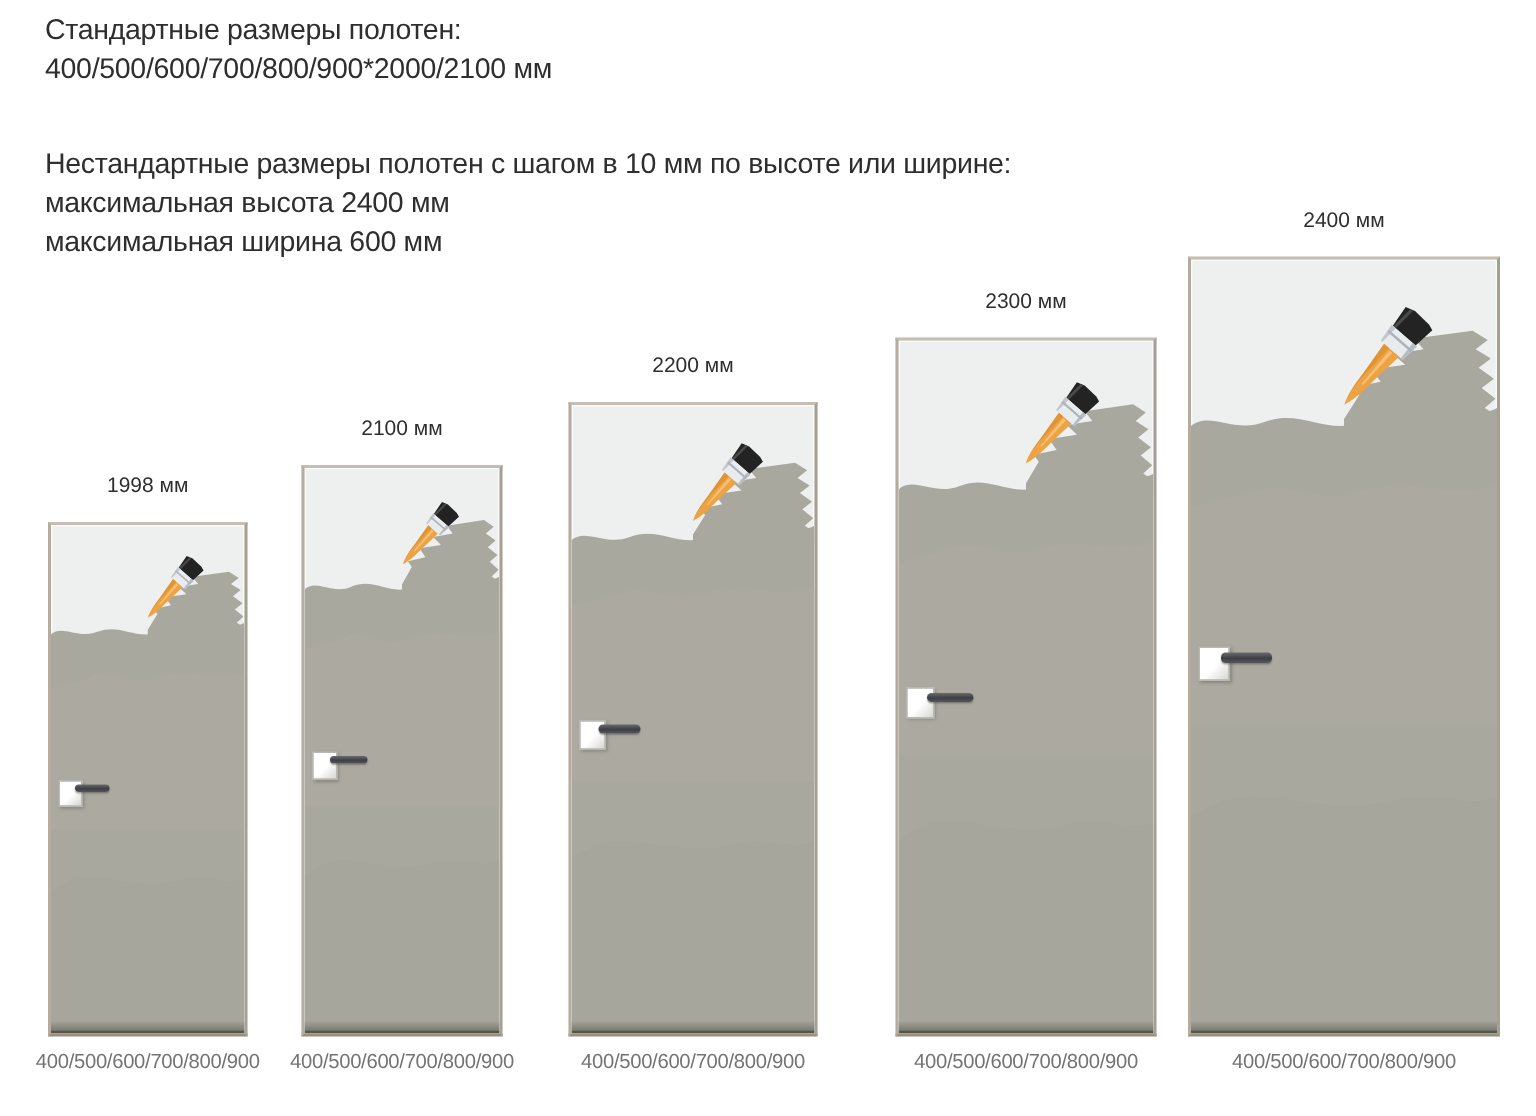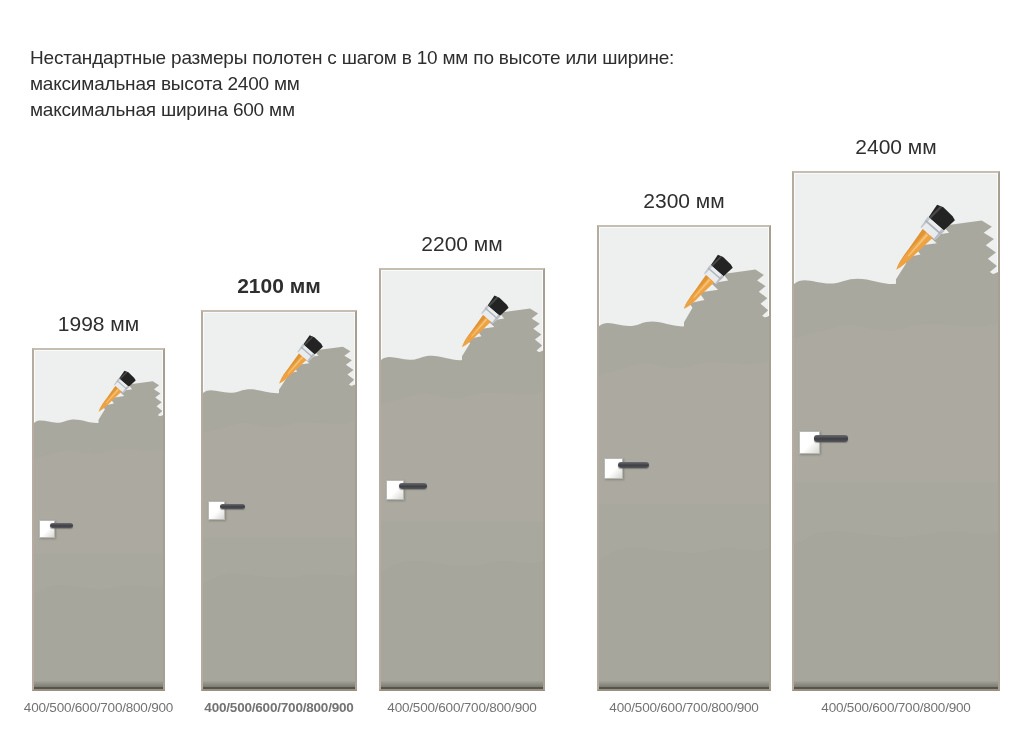--- a/index.html
+++ b/index.html
@@ -6,31 +6,31 @@
   .canvas{
     position:relative;width:1024px;height:744px;background:#ffffff;overflow:hidden;
     font-family:"Liberation Sans","DejaVu Sans",sans-serif;color:#2e2e2e;
   }
   
   .header{position:absolute;left:30px;top:8px;font-size:19px;line-height:26px;letter-spacing:-0.2px;}
   .header .para2{margin-top:37px;}
   .header div{white-space:nowrap;}
   
   .door-group{position:absolute;display:flex;flex-direction:column;align-items:center;bottom:28px;}
-  .height-label{font-size:21px;line-height:23px;margin-bottom:13px;color:#2e2e2e;}
+  .height-label{font-size:14px;line-height:23px;margin-bottom:13px;color:#2e2e2e;}
   .width-label{font-size:13.5px;line-height:16px;margin-top:9px;color:#737373;letter-spacing:-0.2px;}
   .door{
     position:relative;width:100%;
     background:#eef0ef;
     border:2px solid;border-color:#c6beb2 #a89f93 #99907f #b5ac9f;
     box-shadow:inset 0 0 0 1px rgba(255,255,255,.65);
     box-sizing:border-box;overflow:hidden;
   }
   .d1{left:32px;width:133px;}  .d1 .door{height:343px;}
-  .d2{left:201px;width:156px;font-weight:bold;} .d2 .door{height:381px;}
+  .d2{left:201px;width:134px;} .d2 .door{height:381px;}
   .d3{left:379px;width:166px;} .d3 .door{height:423px;}
   .d4{left:597px;width:174px;} .d4 .door{height:466px;}
   .d5{left:792px;width:208px;} .d5 .door{height:520px;}
   .paint-svg{position:absolute;left:0;top:0;width:100%;height:100%;display:block;}
   
   .brush{position:absolute;left:52%;top:5%;width:21%;transform:rotate(41deg);}
   .brush svg{display:block;width:100%;height:auto;}
   
   .handle{position:absolute;left:5px;top:50%;transform:translateY(-55%);}
   .plate{position:absolute;left:0;top:0;background:linear-gradient(135deg,#ffffff 55%,#d6d6d2);border:1px solid #b9b9b4;box-shadow:1px 1px 2px rgba(90,90,85,.45);}
@@ -65,20 +65,24 @@
       <path d="M50 20.6 L55 17.5 L53 16.5 L62 15.8 L59 14.2 L70 13.6 L66 12.2 L76 11.6 L73 10.2 L92 9.2 L97 10.4 L93 11.6 L98 12.8 L94 14 L99 15.4 L95 16.6 L99.5 18 L96 19.2 L100 20.2 L100 22 L50 22 Z" fill="#a9a89f"></path>
       <path d="M20 30 C30 28 40 32 55 30 C70 28 85 31 100 29 L100 60 L0 60 L0 32 Z" fill="#aeada4" opacity=".35"></path>
       <path d="M10 70 C25 68 45 72 65 70 C80 68.5 92 71 100 69.5 L100 100 L0 100 L0 72 Z" fill="#a3a299" opacity=".3"></path>
     </g>
   </defs>
 </svg>
 
 <div class="canvas">
 
   <div class="header">
+    <div class="para1">
+      <div>Стандартные размеры полотен:</div>
+      <div>400/500/600/700/800/900*2000/2100 мм</div>
+    </div>
     <div class="para2">
       <div>Нестандартные размеры полотен с шагом в 10 мм по высоте или ширине:</div>
       <div>максимальная высота 2400 мм</div>
       <div>максимальная ширина 600 мм</div>
     </div>
   </div>
 
   <div class="door-group d1">
     <div class="height-label">1998 мм</div>
     <div class="door">

